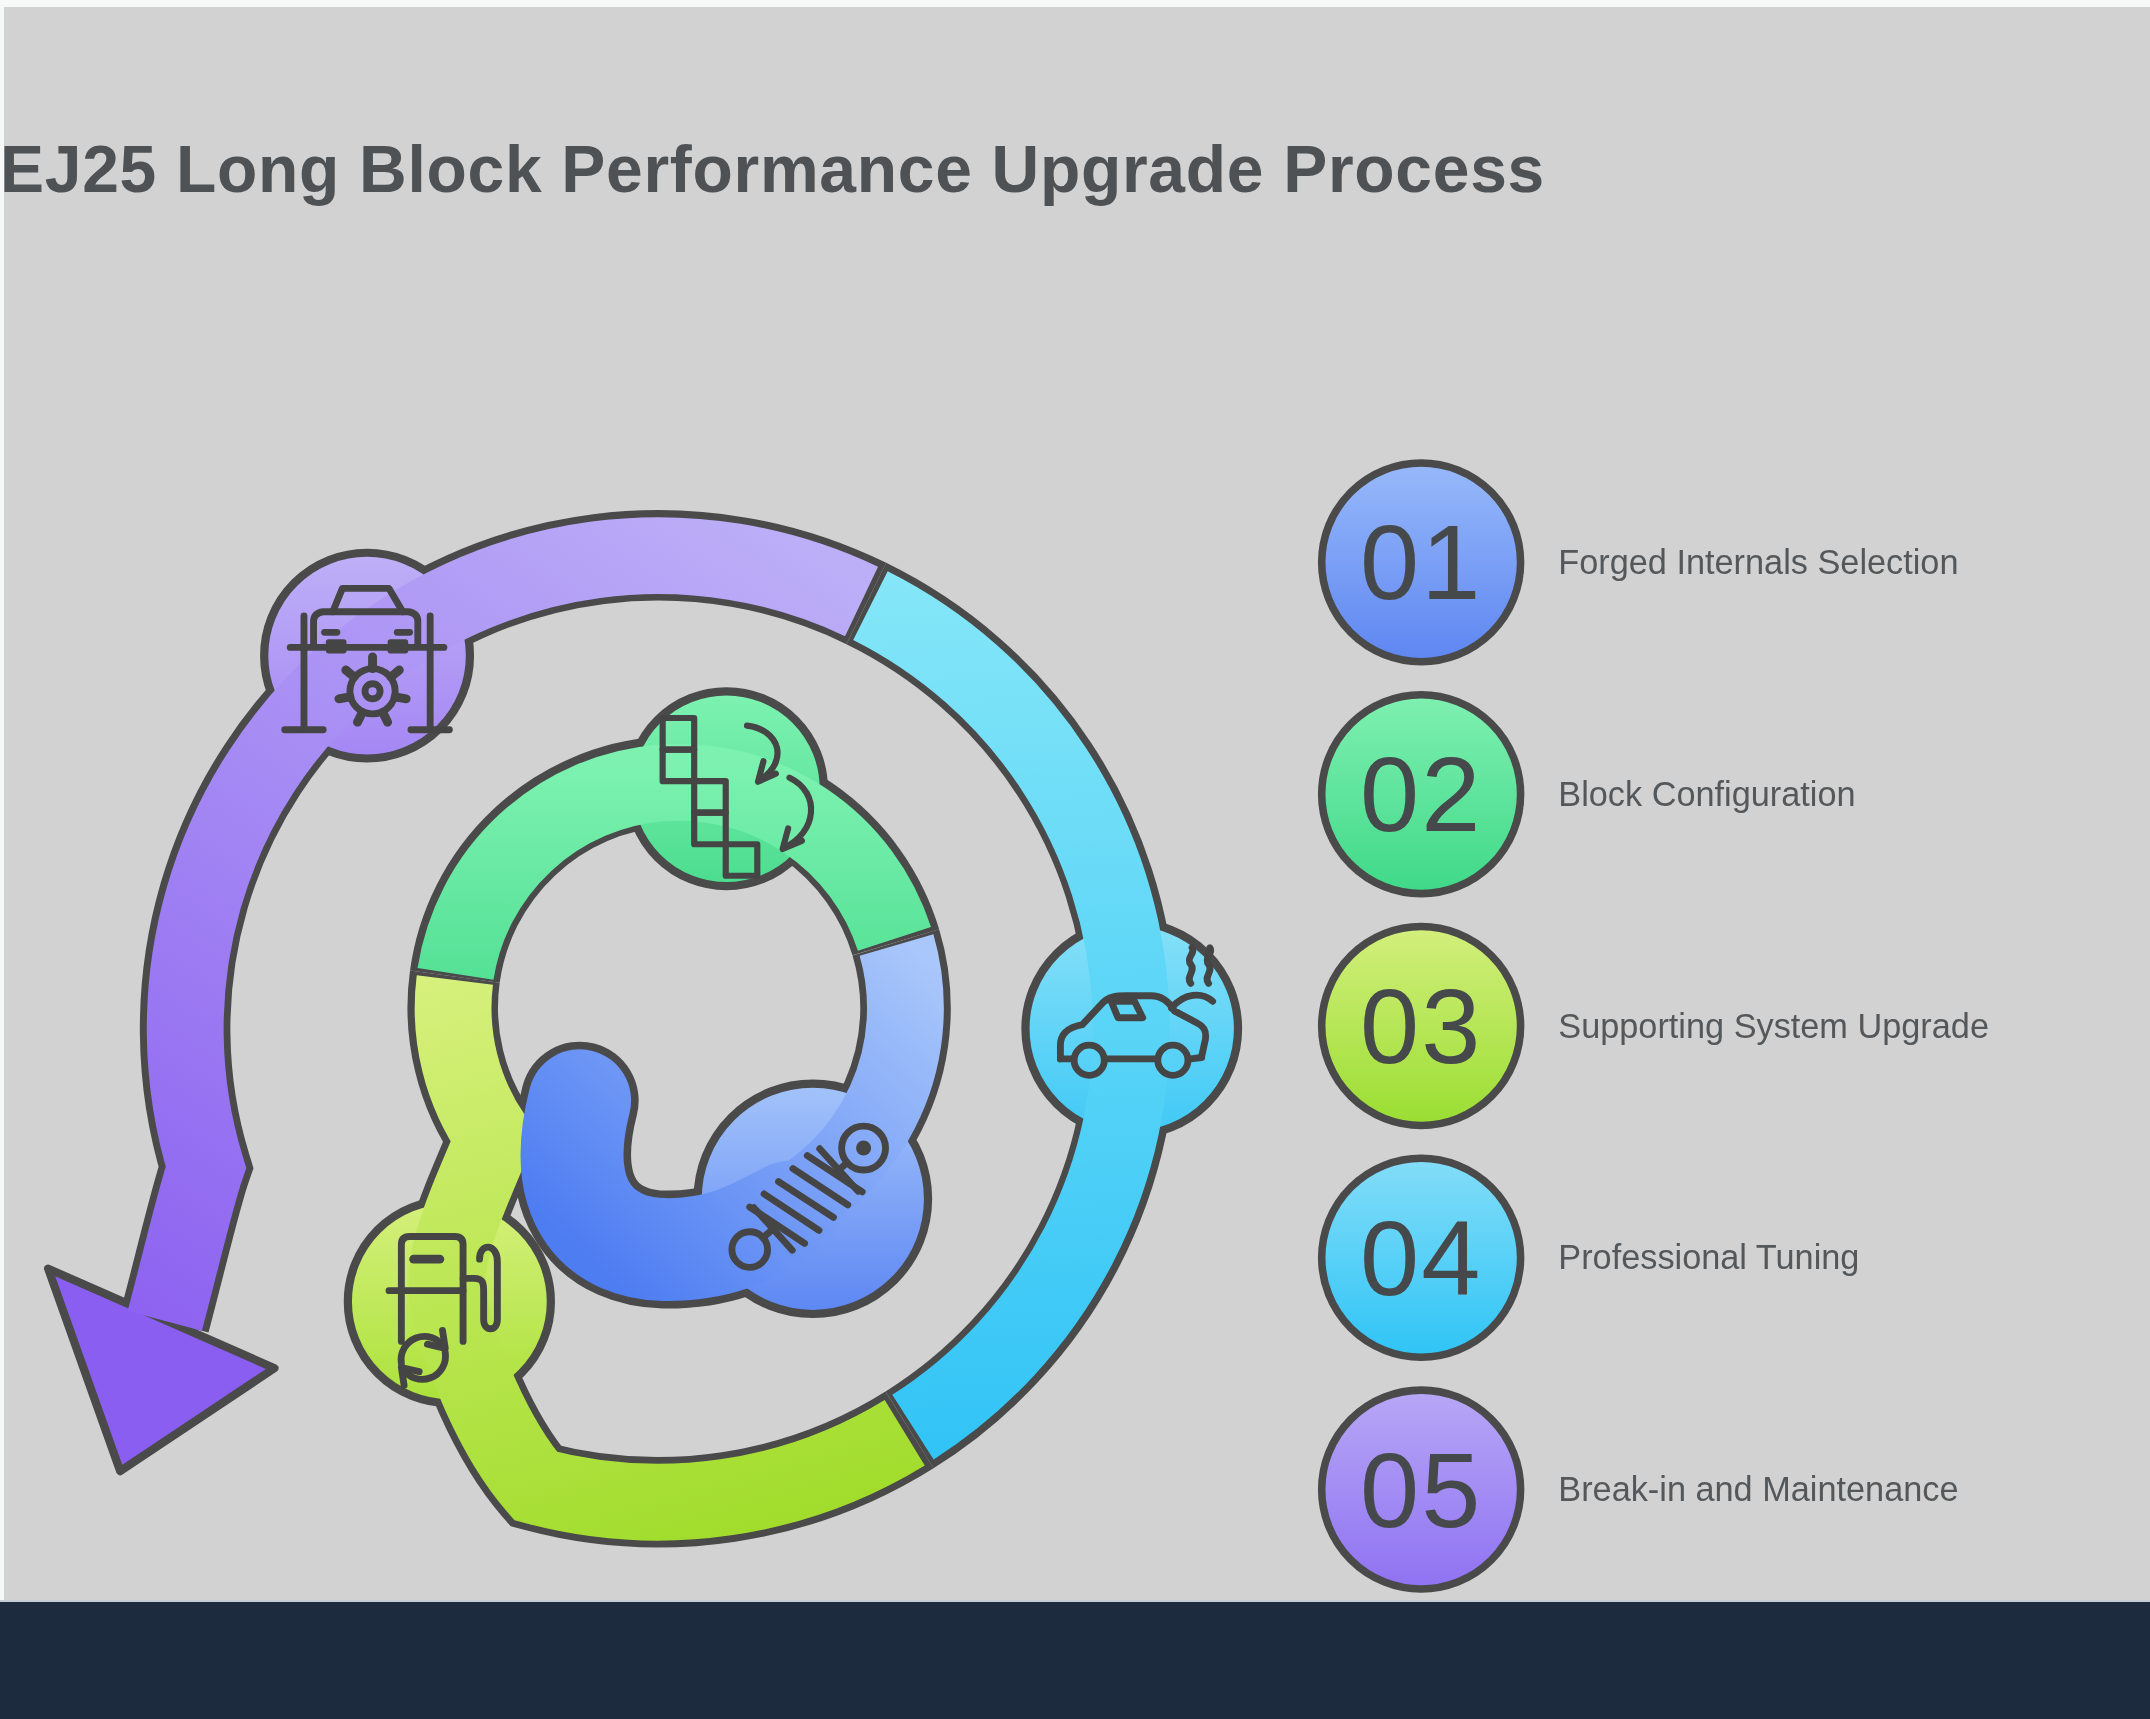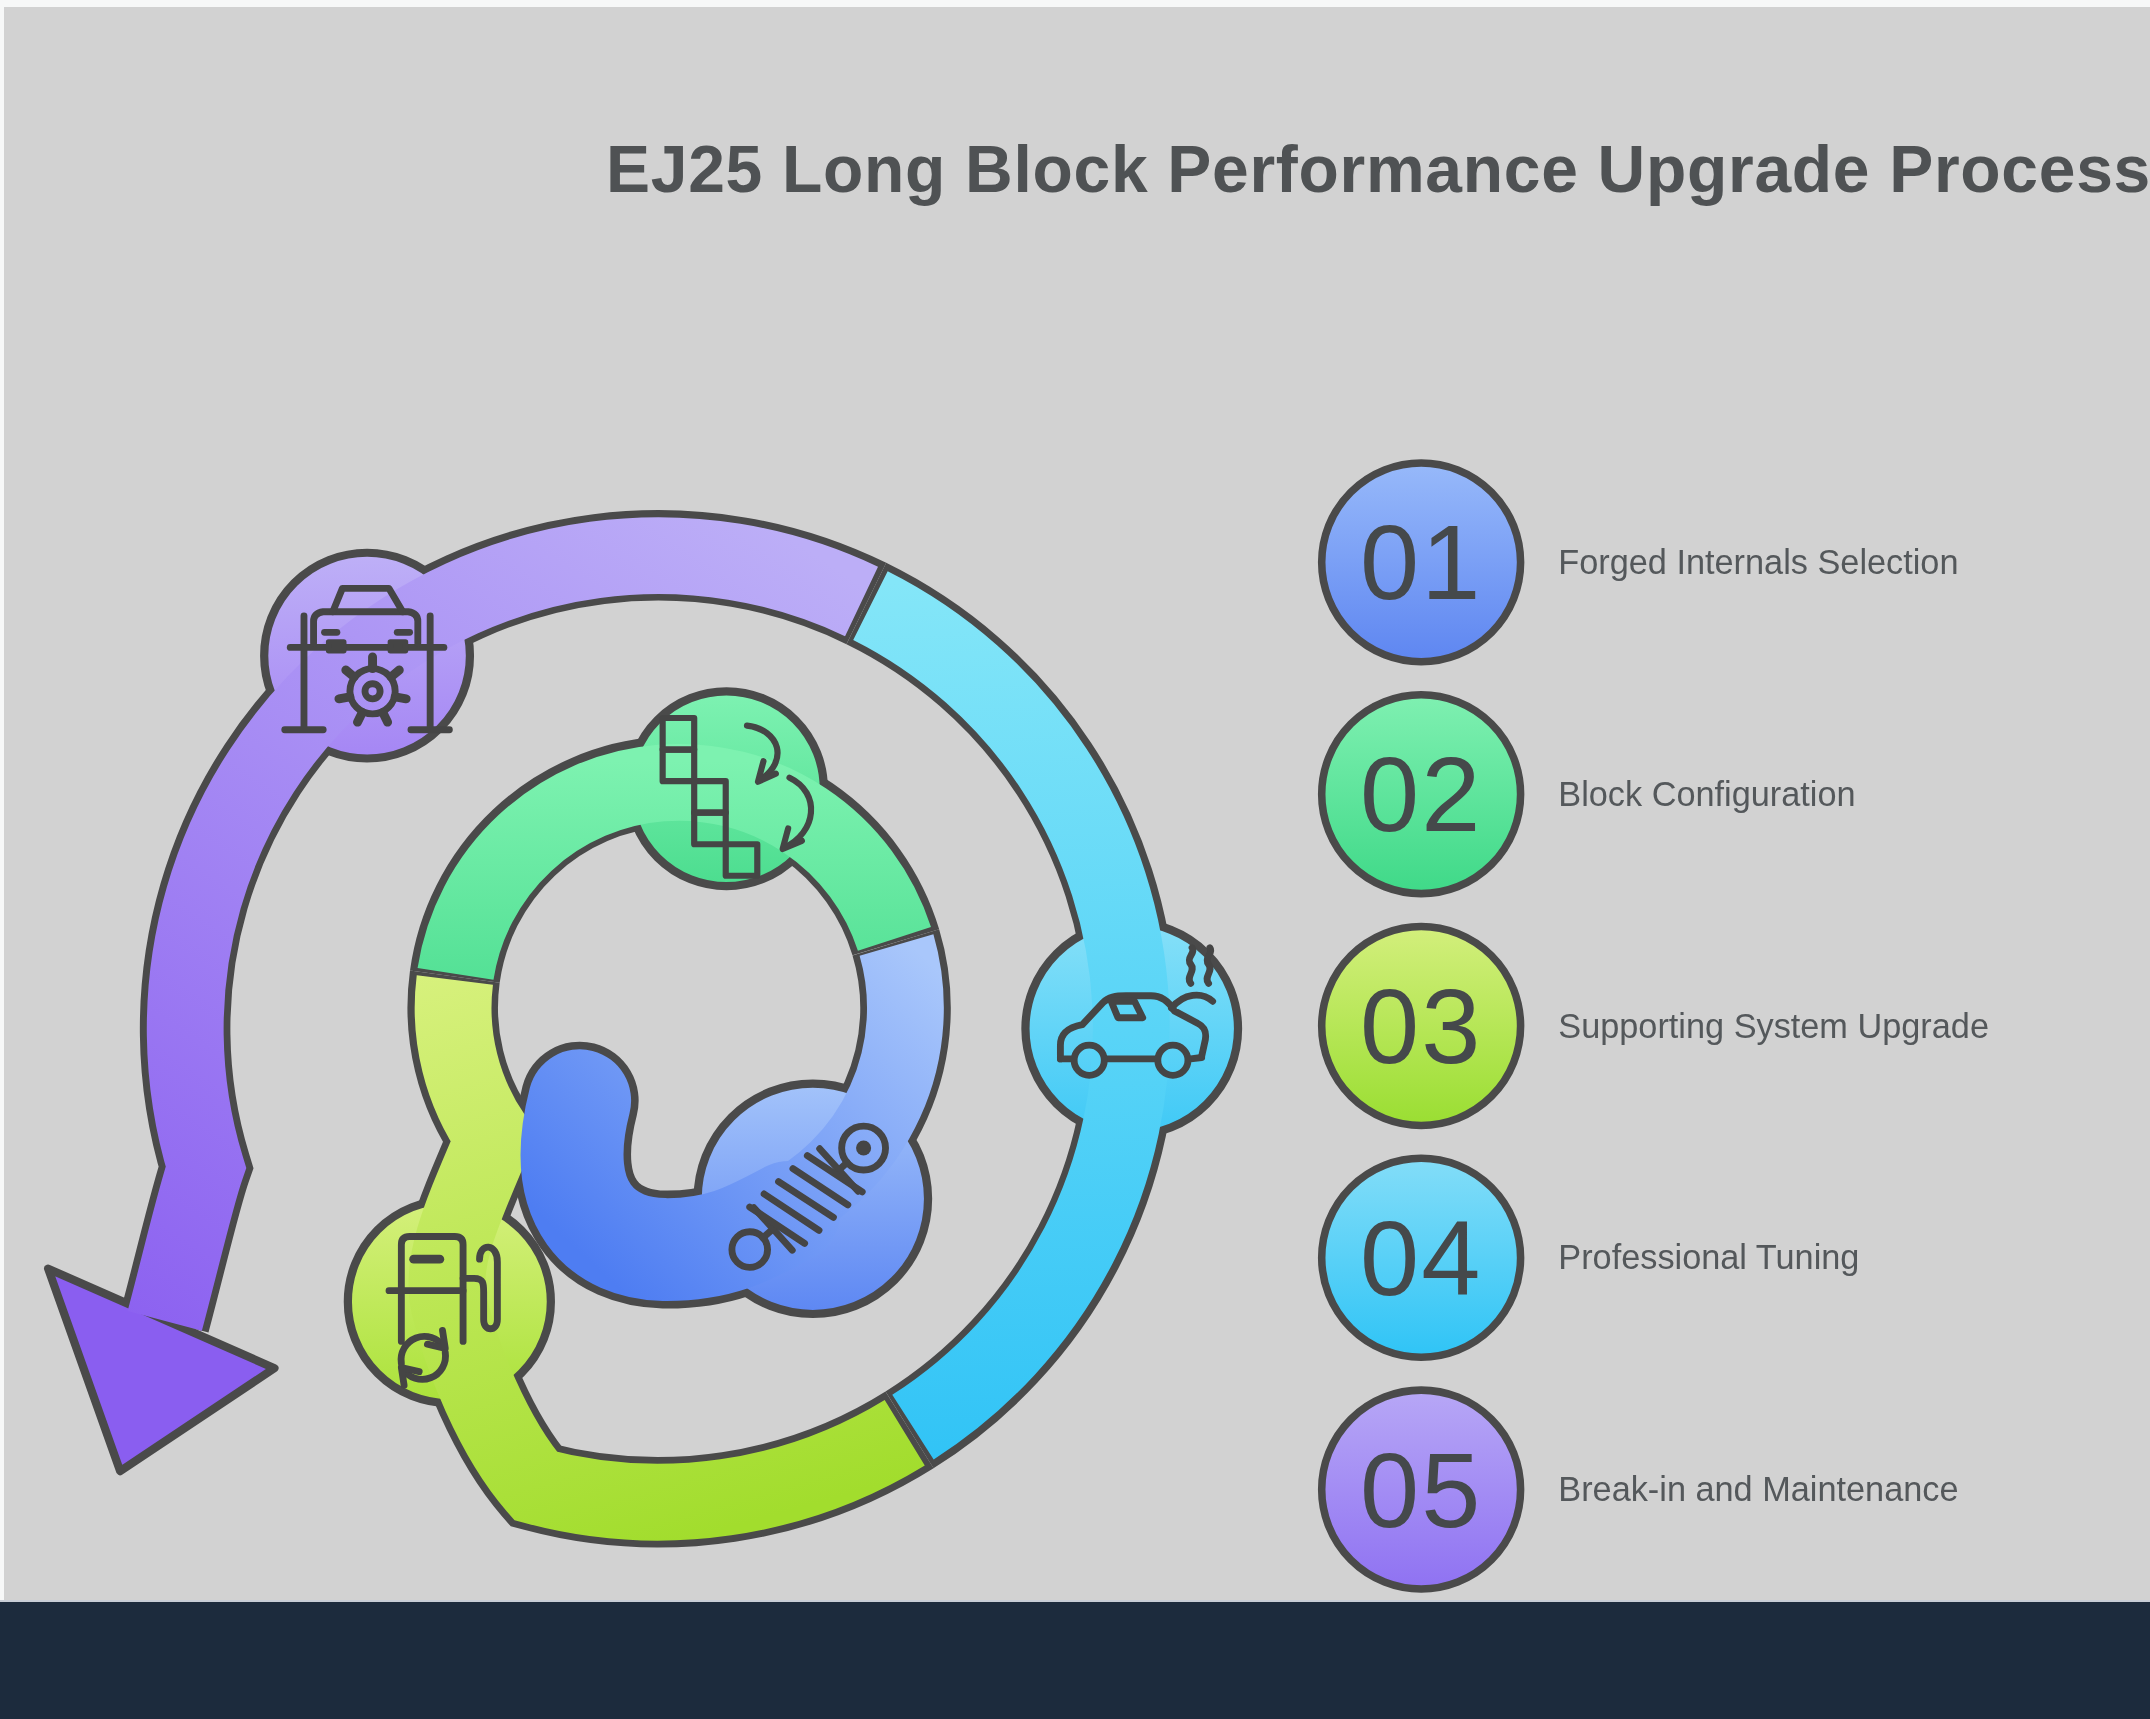--- a/index.html
+++ b/index.html
@@ -7,21 +7,21 @@
     width:2151px;height:1720px;position:relative;overflow:hidden;
     background:#f7f8f8;
     font-family:"Liberation Sans", sans-serif;
   }
   .canvas{
     position:absolute;left:4.1px;top:6.9px;right:0;bottom:0;
     background:#d2d2d2;
   }
   .title{
     position:absolute;left:0;top:125px;width:100%;height:89px;
-    line-height:89px;text-align:right;
+    line-height:89px;text-align:left;
     font-size:66px;font-weight:bold;color:#4f5254;letter-spacing:0.7px;
   }
   .footer-bar{
     position:absolute;left:0;bottom:0;width:100%;height:118px;
     background:#1c2b3d;border-top:2.7px solid #c7cdd6;
   }
   svg{position:absolute;left:0;top:0;}
   .band-under{fill:none;stroke:#4a4a4a;stroke-width:132;}
   .band-color{fill:none;stroke-width:112;}
   .node{stroke:#4a4a4a;stroke-width:12;}

